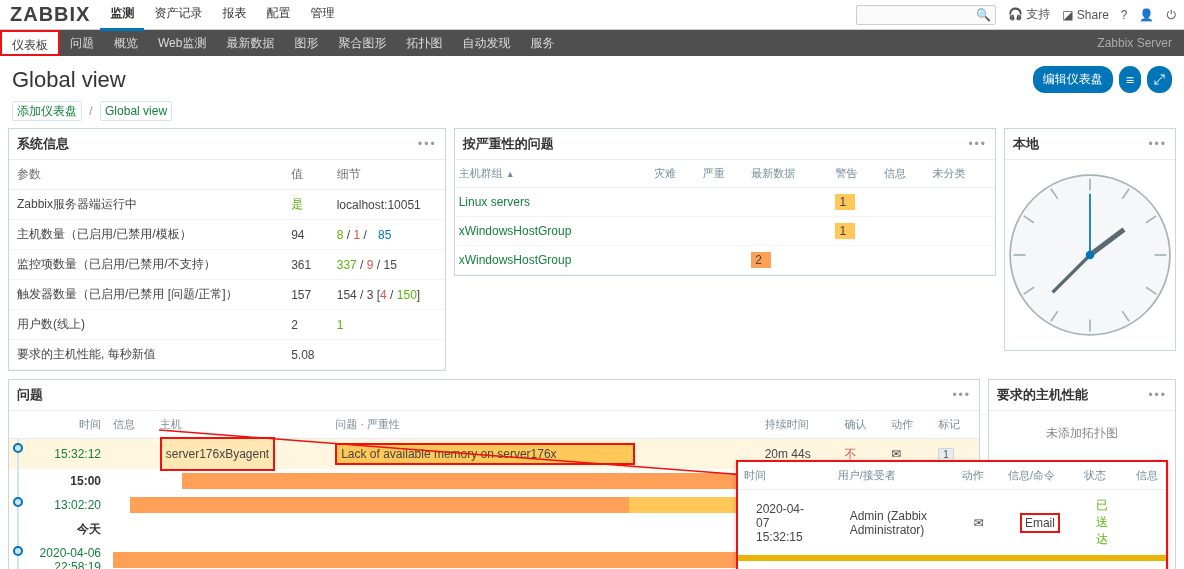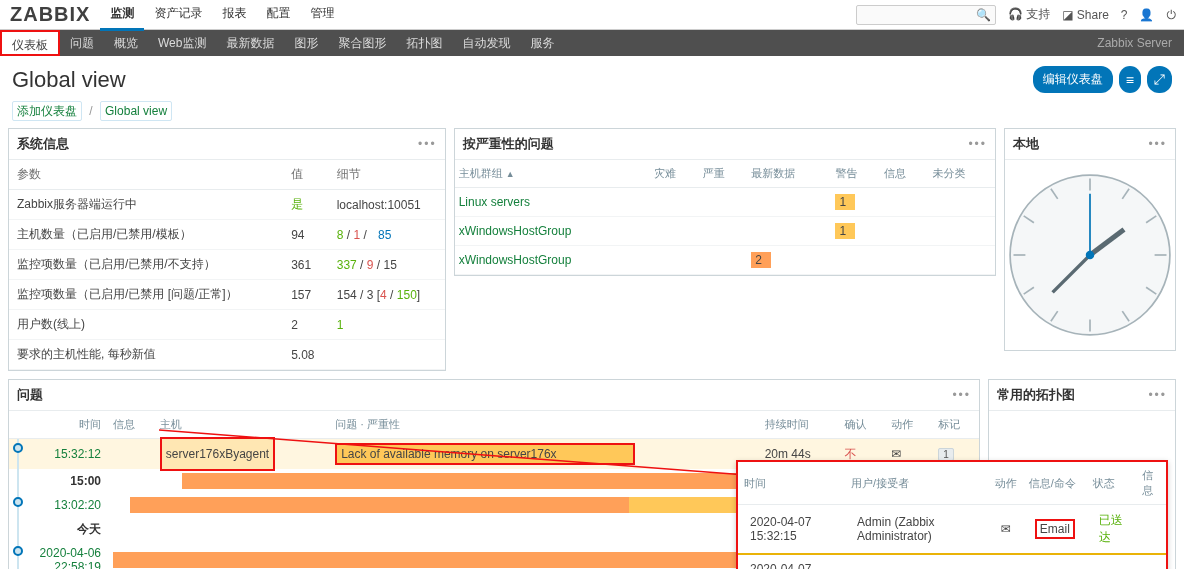--- a/index.html
+++ b/index.html
@@ -86,21 +86,21 @@
 .bar{height:16px;display:flex;width:100%;}
 .bar .seg{height:100%;}
 .redbox{border:2px solid #e11;position:relative;}
 .not-ack{color:#d9534f;}
 .tagcount{background:#e8ecee;border:1px solid #ccd5d9;border-radius:2px;padding:0 4px;font-size:10px;color:#555;}
 
 
 .popup{position:absolute;left:736px;top:460px;width:432px;border:2px solid #e11;background:#fff;box-shadow:0 2px 6px rgba(0,0,0,.2);}
 .popup table{width:100%;border-collapse:collapse;}
 .popup th{font-weight:normal;color:#768d99;text-align:left;padding:6px 6px;border-bottom:1px solid #e8ecee;font-size:11px;}
-.popup td{padding:7px 12px;border-bottom:2px solid #eab308;}
+.popup td{padding:7px 18px;border-bottom:6px solid #eab308;}
 .popup .envicon{color:#444;}
 .popup .emailbox{border:2px solid #e11;padding:1px 3px;display:inline-block;}
 .popup .delivered{color:#59b20c;}
 
 
 .anno-arrow{position:absolute;pointer-events:none;}
 
 .nomap{padding:14px;color:#888;text-align:center;}
 </style>
 </head>
@@ -182,21 +182,21 @@
               <td>主机数量（已启用/已禁用/模板）</td>
   <td class="">94</td>
   <td><span class="green">8</span> / <span class="red">1</span> / <span class="blue">85</span></td>
             </tr>
             <tr>
               <td>监控项数量（已启用/已禁用/不支持）</td>
   <td class="">361</td>
   <td><span class="green">337</span> / <span class="red">9</span> / <span>15</span></td>
             </tr>
             <tr>
-              <td>监控项数量（已启用/已禁用 [问题/正常]）</td>
+              <td>触发器数量（已启用/已禁用 [问题/正常]）</td>
   <td class="">157</td>
   <td>154 / 3 [<span class="red">4</span> / <span class="green">150</span>]</td>
             </tr>
             <tr>
               <td>用户数(线上)</td>
   <td class="">2</td>
   <td><span class="green">1</span></td>
             </tr>
             <tr>
               <td>要求的主机性能, 每秒新值</td>
@@ -378,23 +378,24 @@
       <defs>
           <marker id="ah" markerWidth="8" markerHeight="8" refX="6" refY="3" orient="auto">
             <path d="M0,0 L6,3 L0,6 Z" fill="#e11"></path>
           </marker>
         </defs>
       <line x1="0" y1="2" x2="600" y2="48" stroke="#e11" stroke-width="1.5" marker-end="url(#ah)"></line>
     </svg>
   </div>
   <div class="side widget">
     <div class="hd">
-        <h4>常用的拓扑图</h4>
+        <h4>要求的主机性能</h4>
         <span class="dots">•••</span>
       </div>
+    <div class="nomap">未添加拓扑图</div>
   </div>
 </div>
 
 <div class="popup">
   <table>
     <tbody>
         <tr>
       <th>时间</th>
       <th>用户/接受者</th>
       <th>动作</th>

